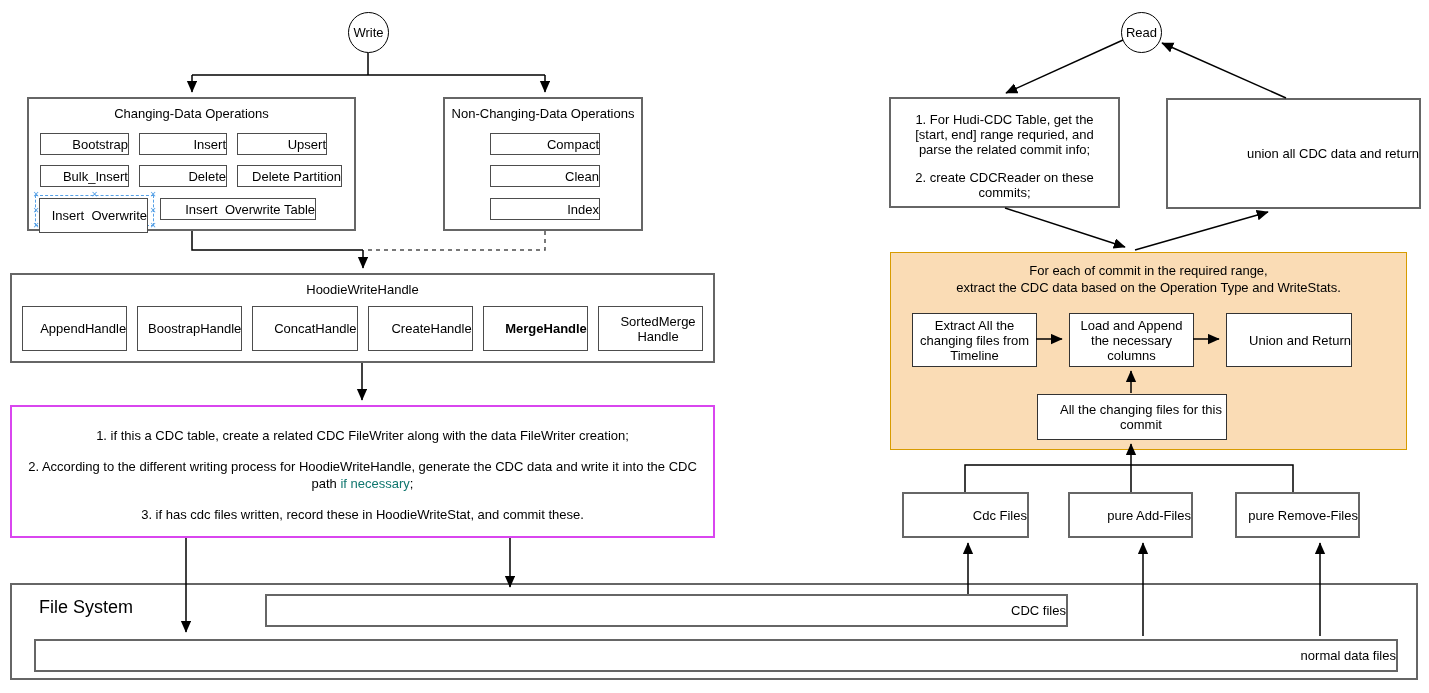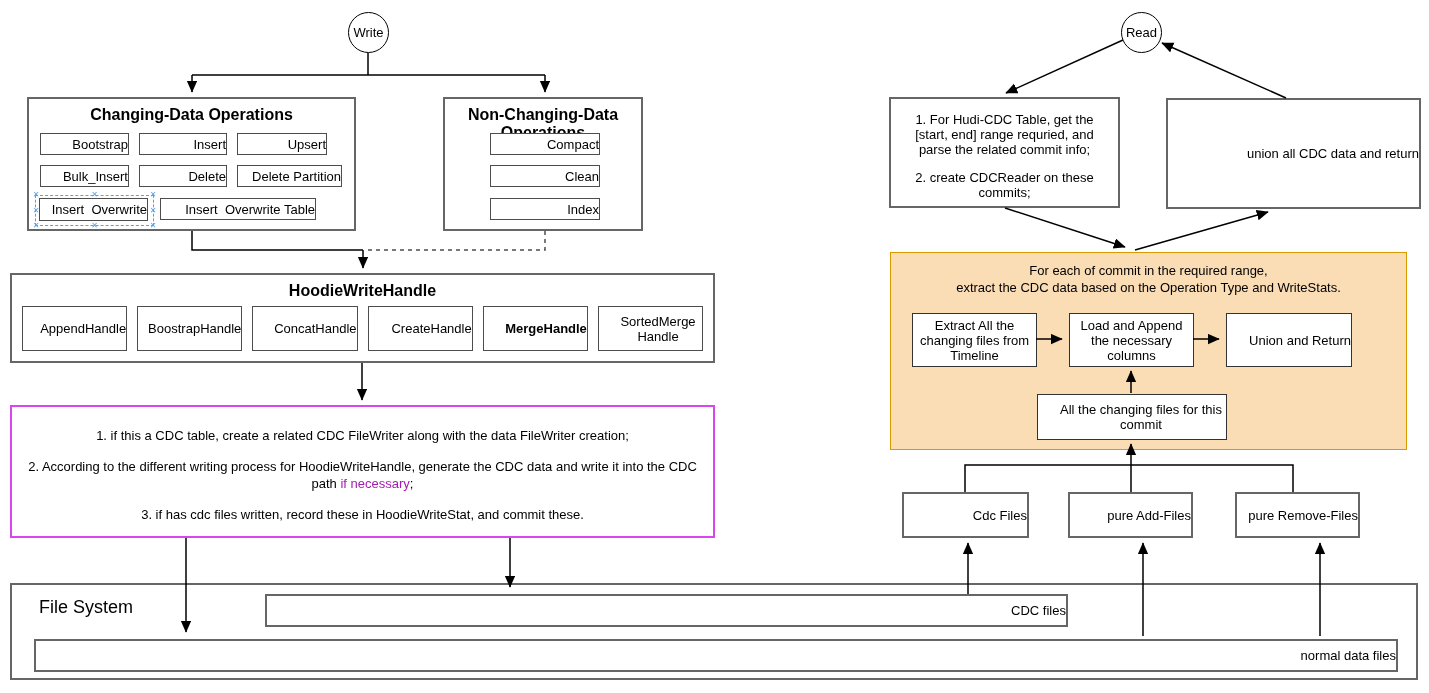--- a/index.html
+++ b/index.html
@@ -6,40 +6,39 @@
   body{
     width:1429px;height:693px;position:relative;background:#ffffff;
     font-family:"Liberation Sans","DejaVu Sans",sans-serif;color:#000;
     overflow:hidden;
   }
   .abs{position:absolute;box-sizing:border-box;}
   
   .container{border:2px solid #666;background:#fff;}
   .container .title{
     position:absolute;left:0;right:0;top:7px;text-align:center;
-    font-size:16px;
-    font-weight:bold;
+    font-size:13px;
   }
   
   .node{
     border:1.5px solid #4d4d4d;background:#fff;display:flex;
     align-items:center;justify-content:flex-end;text-align:center;
     font-size:13px;line-height:15px;
   }
   .node span{white-space:pre;}
   .node.wrap span{white-space:normal;}
   
   .circle{
     border:1.6px solid #000;border-radius:50%;background:#fff;
     display:flex;align-items:center;justify-content:center;font-size:13px;
   }
   
   .steps{border:2px solid #d946ef;background:#fff;text-align:center;font-size:13px;line-height:17px;padding:20px 14px 0 14px;}
   .steps p{margin:0 0 14px 0;}
-  .red{color:#a21caf;}
+  .red{color:#0f766e;}
   
   .orange{border:1.5px solid #d79b00;background:#fadcb5;}
   .orange .otitle{position:absolute;left:0;right:0;top:9px;text-align:center;font-size:13px;line-height:17px;}
   .orange .node{border-color:#333;}
   
   .fs-label{font-size:18px;}
   
   .selection{
     position:absolute;border:1.4px dashed #56a0e6;background:transparent;
   }
@@ -81,21 +80,21 @@
   <div class="selection" style="left:6px;top:96px;width:117px;height:29px;">
     <span class="handle h-nw"></span>
     <span class="handle h-n"></span>
     <span class="handle h-ne"></span>
     <span class="handle h-w"></span>
     <span class="handle h-e"></span>
     <span class="handle h-sw"></span>
     <span class="handle h-s"></span>
     <span class="handle h-se"></span>
   </div>
-  <div class="abs node" style="left:10px;top:99px;width:109px;height:23px;padding-left:16px;">
+  <div class="abs node" style="left:10px;top:99px;width:109px;height:35px;padding-left:16px;">
       <span>Insert  Overwrite</span>
     </div>
   <div class="abs node" style="left:131px;top:99px;width:156px;height:22px;">
       <span>Insert  Overwrite Table</span>
     </div>
 </div>
 
 <div class="abs container" style="left:443px;top:97px;width:200px;height:134px;">
   <div class="title">Non-Changing-Data Operations</div>
   <div class="abs node" style="left:45px;top:34px;width:110px;height:22px;">

